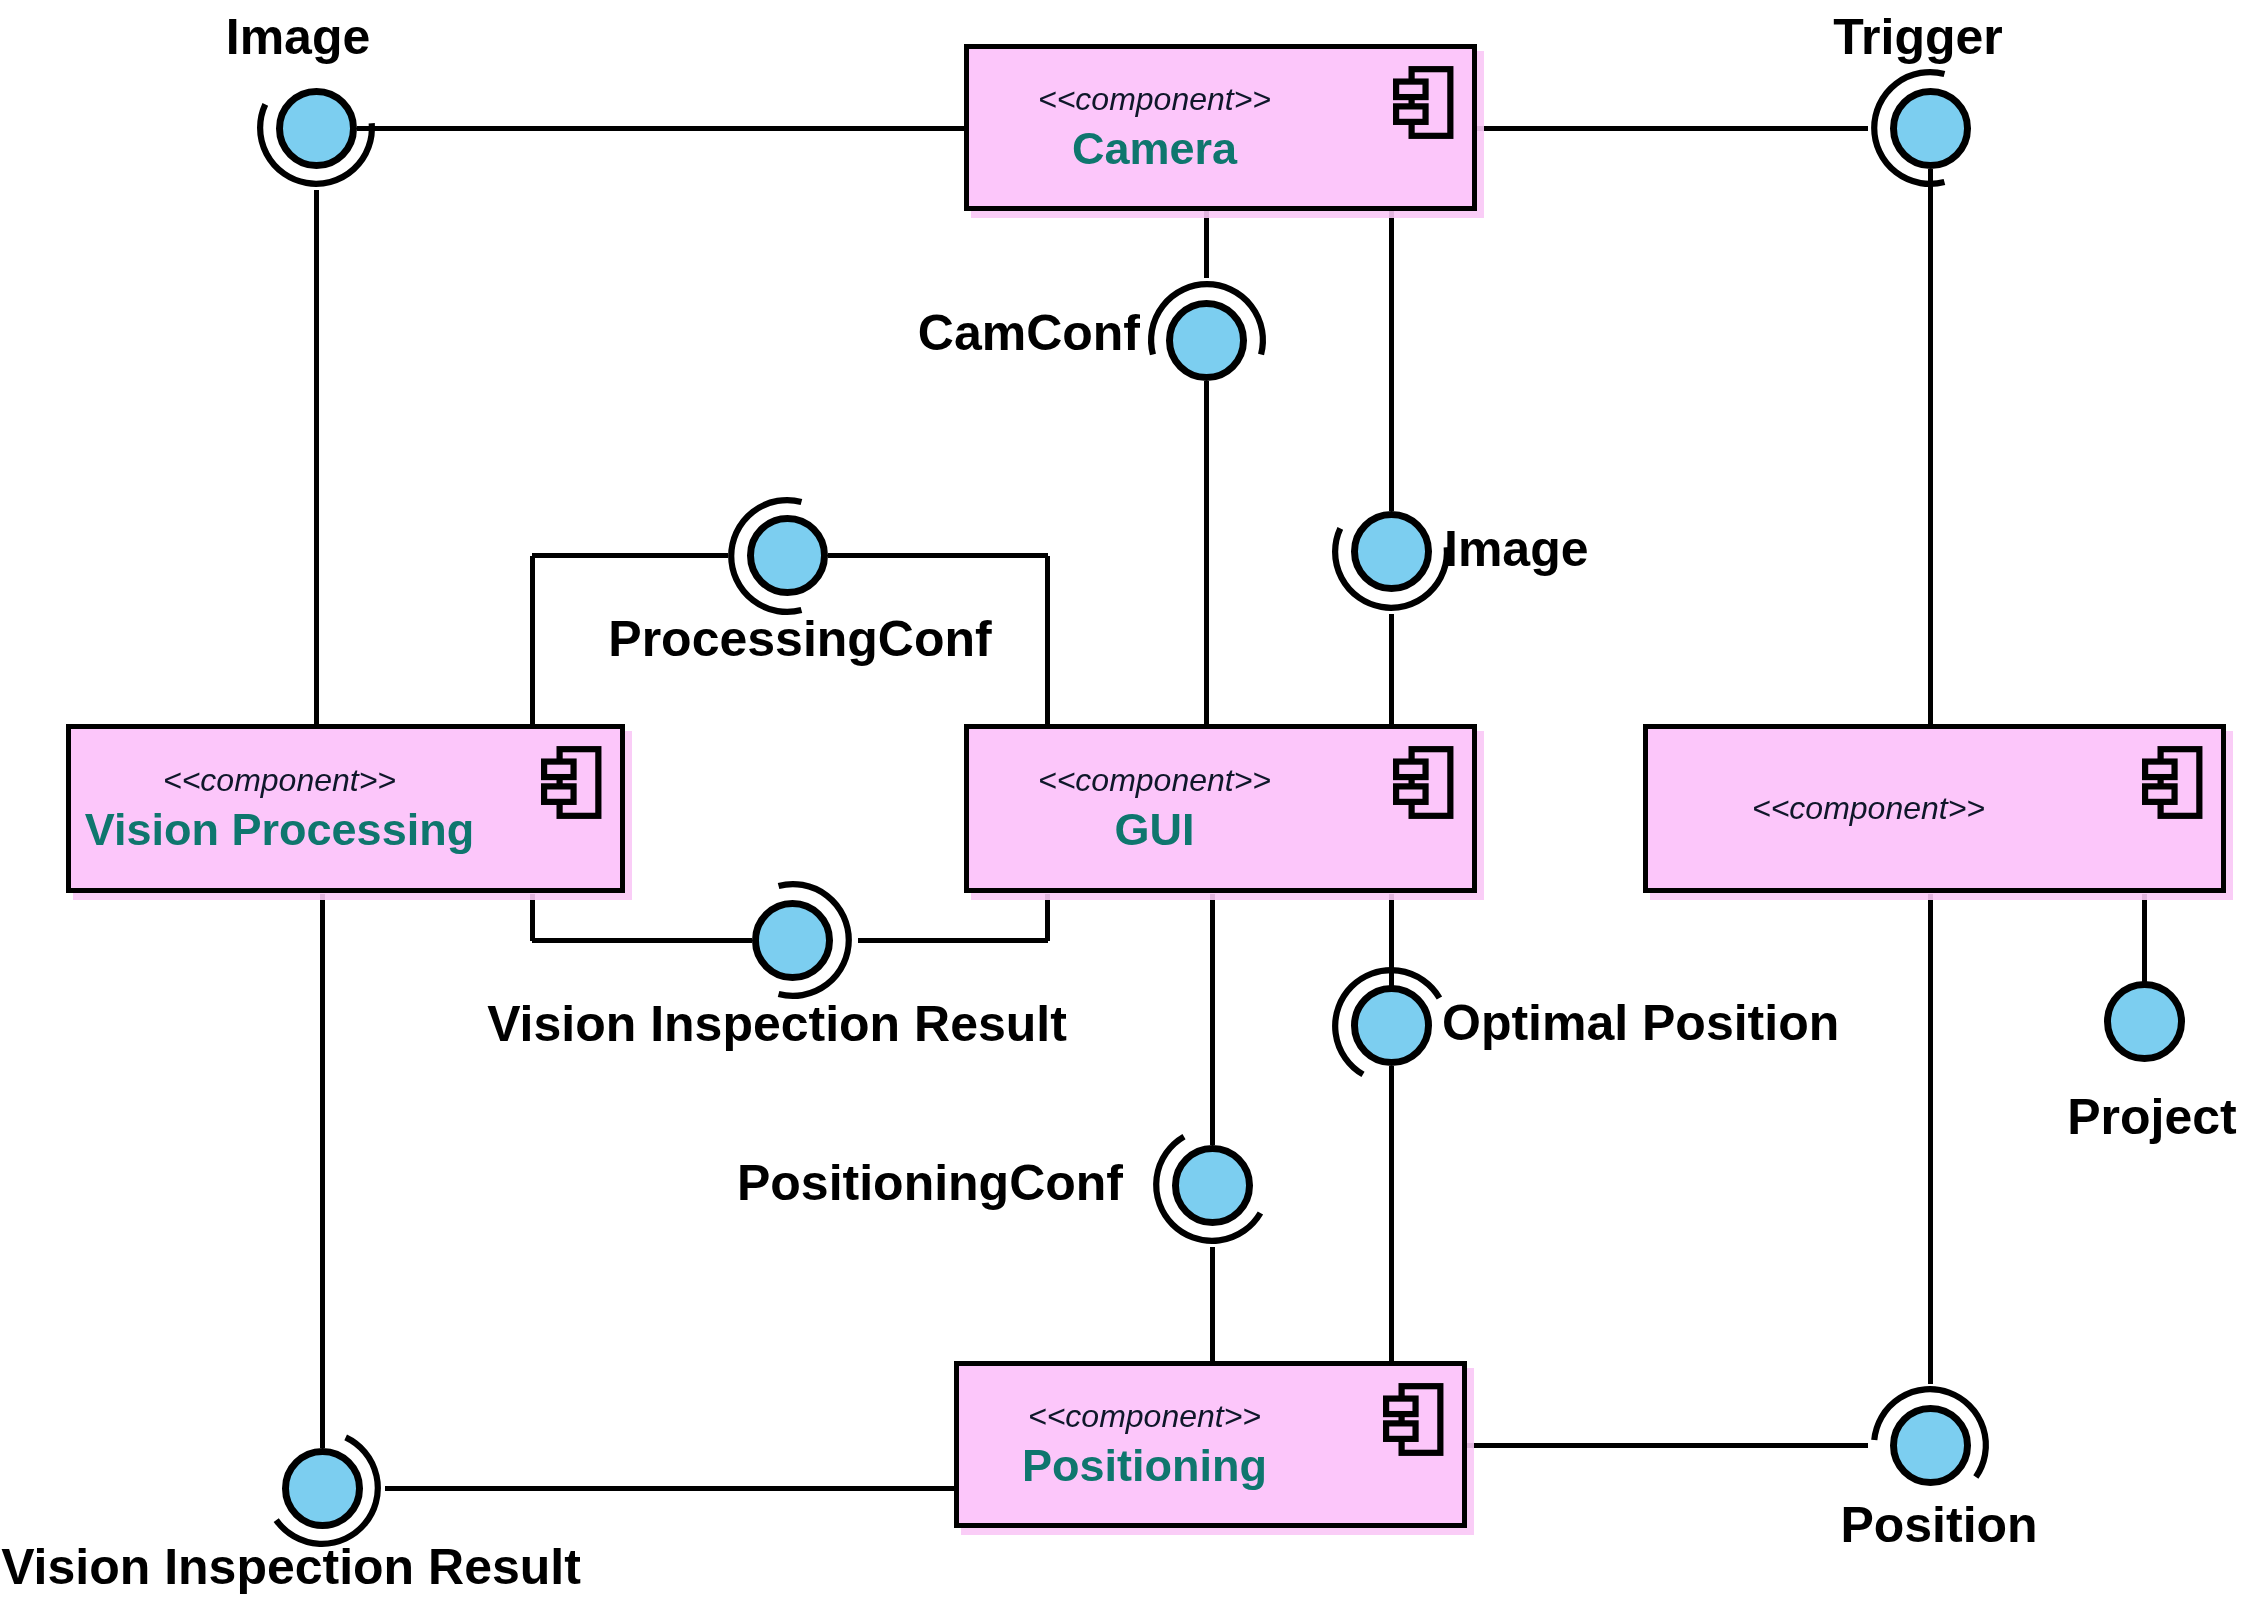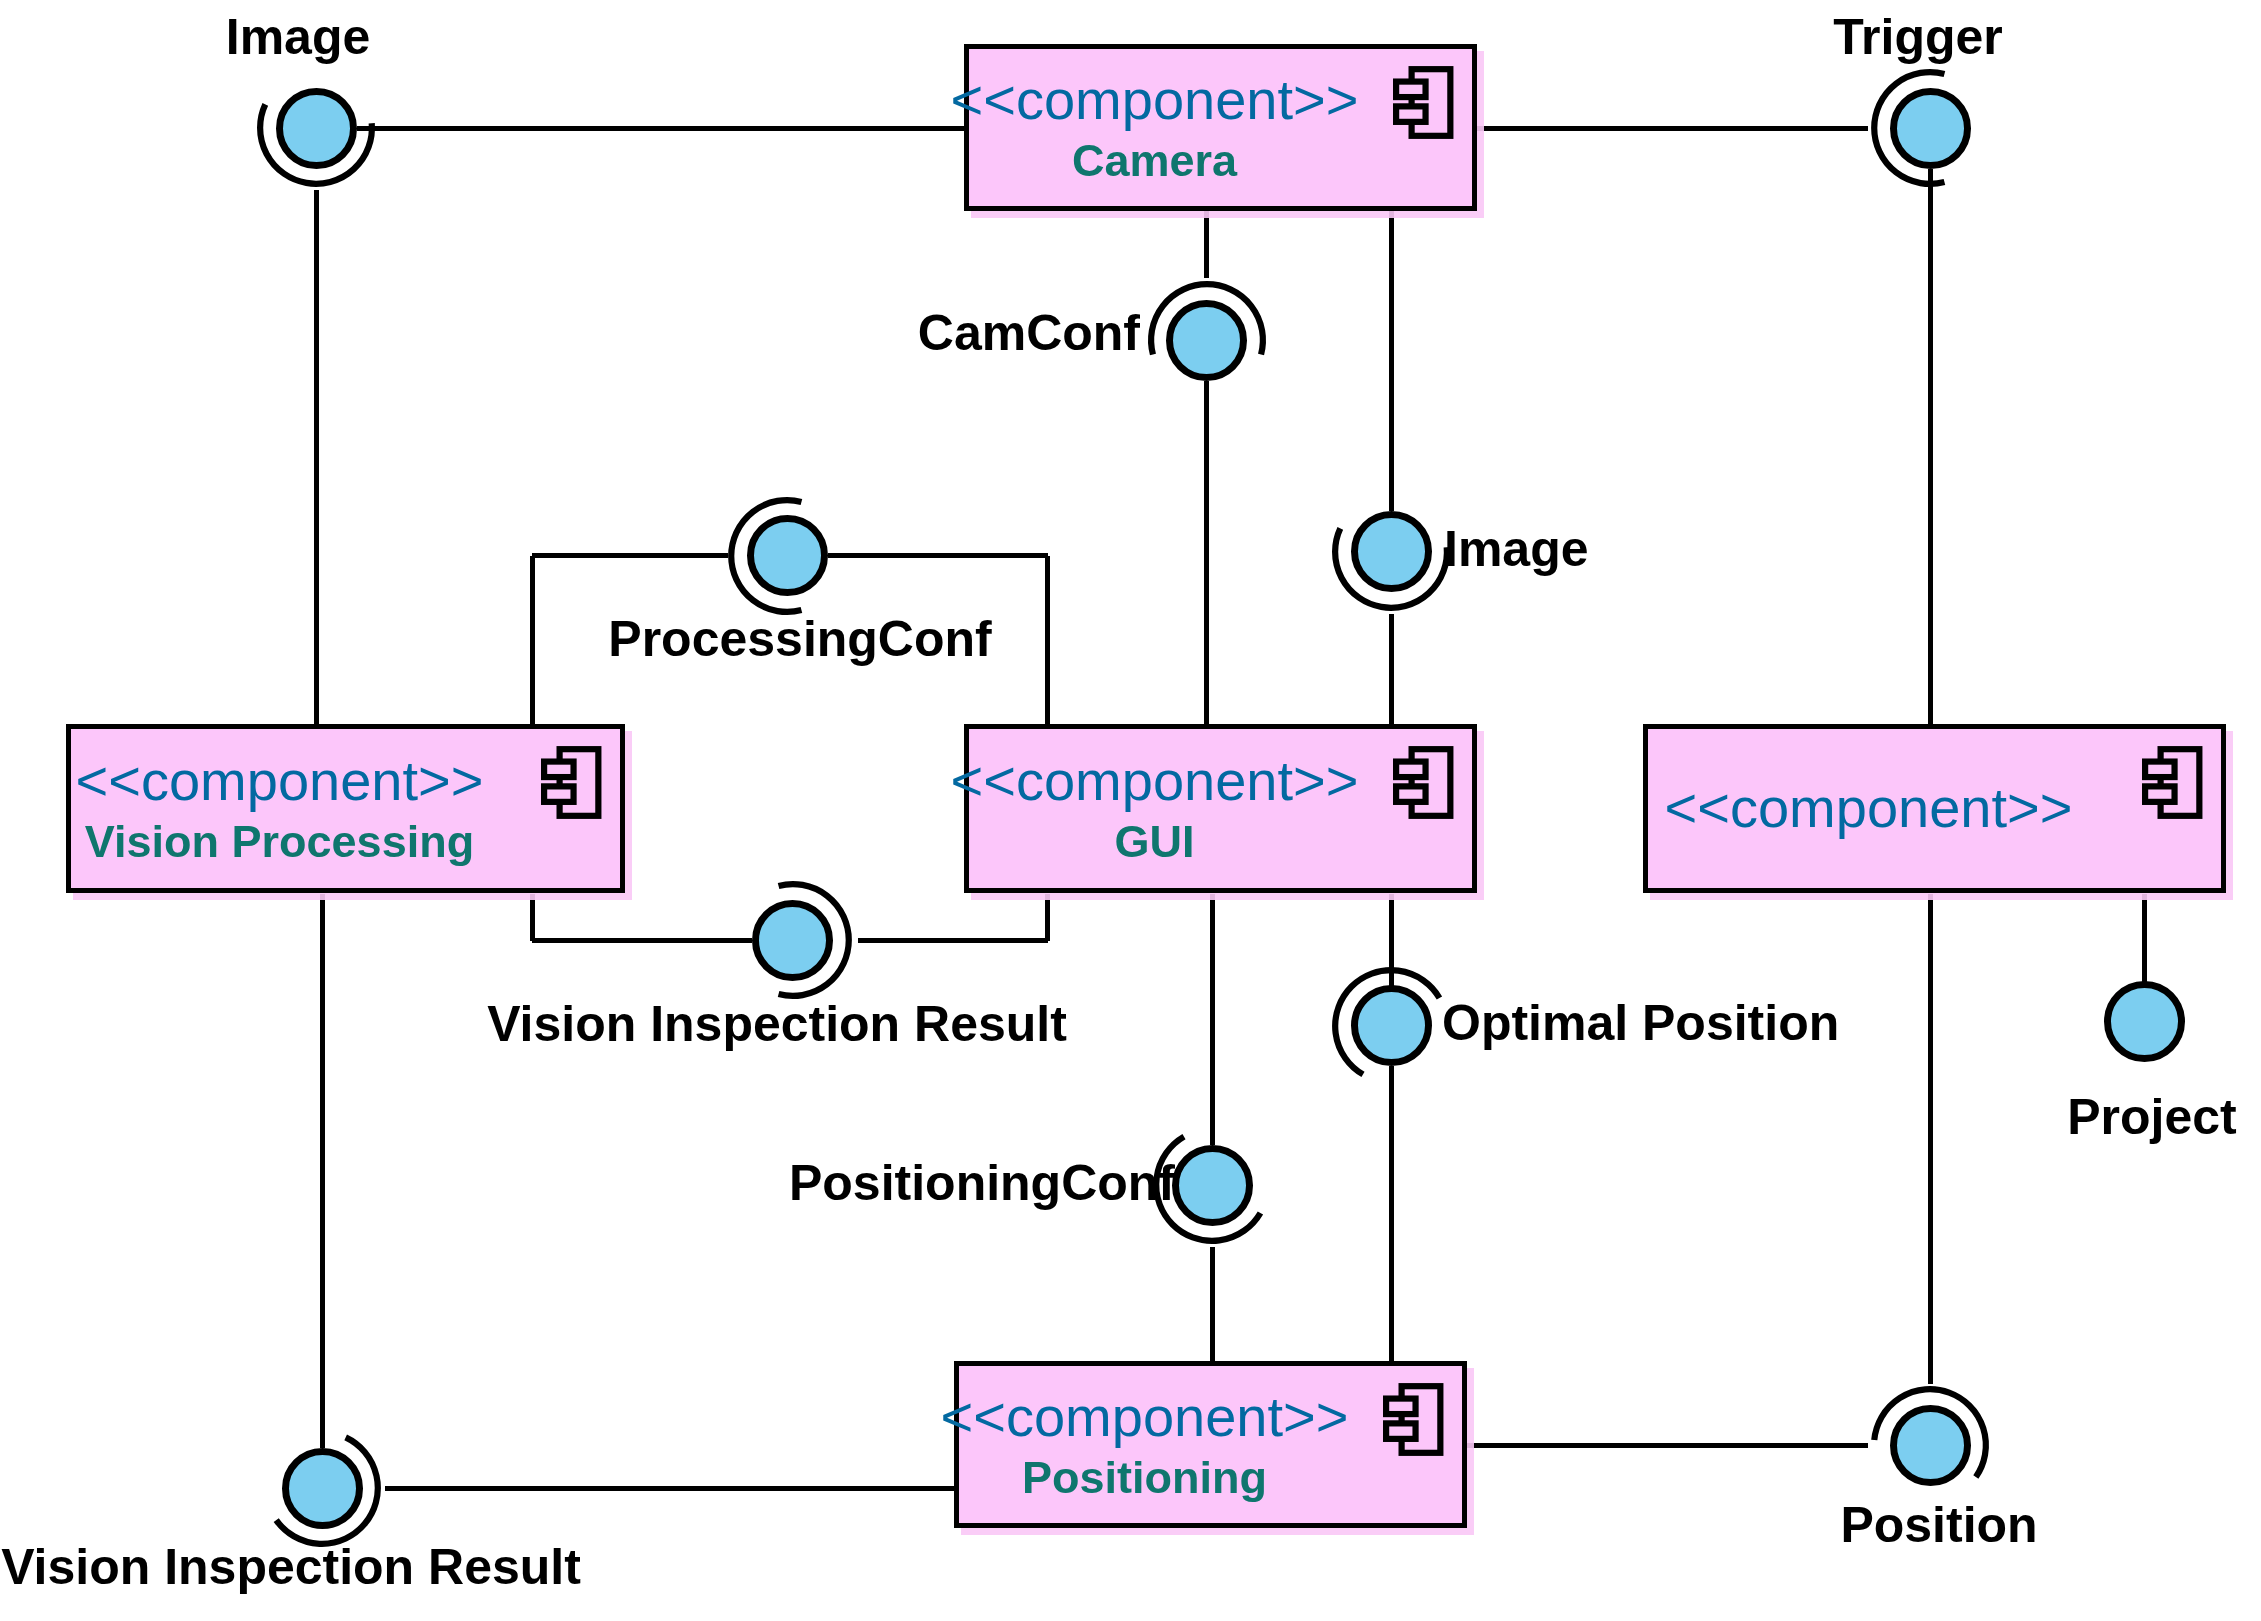--- a/index.html
+++ b/index.html
@@ -7,21 +7,21 @@
   #canvas{position:absolute;left:0;top:0;width:2261px;height:1622px;background:#ffffff;}
 
   .line{position:absolute;background:#000;z-index:1;}
   .line.h{height:4.7px;}
   .line.v{width:4.7px;}
 
   .component{position:absolute;background:#FCC6FA;border:5.4px solid #000;z-index:2;
              box-shadow:7px 7px 0 rgba(250,200,246,0.9);box-sizing:border-box;}
   .c-text{position:absolute;left:0;top:0;right:132px;bottom:0;display:flex;flex-direction:column;
           justify-content:center;align-items:center;gap:7.8px;}
-  .stereo{font-size:56px;font-weight:400;color:#0369a1;line-height:1.05;white-space:nowrap;}
+  .stereo{font-size:32px;font-weight:400;color:#0f172a;line-height:1.05;white-space:nowrap;font-style:italic;}
   .cname{font-size:45px;font-weight:700;color:#0f766e;line-height:1.05;white-space:nowrap;}
   .c-icon{position:absolute;right:17px;top:15.5px;}
 
   .ball{position:absolute;width:67px;height:67px;border:7px solid #000;border-radius:50%;
         background:#7CCEF0;z-index:3;box-sizing:content-box;}
   .socket{position:absolute;z-index:2;overflow:visible;}
 
   .iface-label{position:absolute;font-size:50px;font-weight:700;color:#000;white-space:nowrap;z-index:4;}
   .lbl-c{transform:translate(-50%,-50%);}
   .lbl-l{transform:translate(0,-50%);}
@@ -157,21 +157,21 @@
   <svg class="socket" width="132" height="132" style="left:1325px;top:960px;transform:rotate(45deg);" viewBox="-85 -85 170 170">
     <path d="M 18.6 69.6 A 72 72 0 1 1 18.6 -69.6" fill="none" stroke="#000" stroke-width="8"></path>
   </svg>
   <div class="ball" style="left:1351px;top:985px;"></div>
   <div class="iface-label lbl-l" style="left:1442px;top:1023px;">Optimal Position</div>
 
   <svg class="socket" width="132" height="132" style="left:1146px;top:1119px;transform:rotate(-45deg);" viewBox="-85 -85 170 170">
     <path d="M 18.6 69.6 A 72 72 0 1 1 18.6 -69.6" fill="none" stroke="#000" stroke-width="8"></path>
   </svg>
   <div class="ball" style="left:1172px;top:1145px;"></div>
-  <div class="iface-label lbl-r" style="left:1175px;top:1183px;">PositioningConf</div>
+  <div class="iface-label lbl-r" style="left:1123px;top:1183px;">PositioningConf</div>
 
   <svg class="socket" width="132" height="132" style="left:1864px;top:1379px;transform:rotate(110deg);" viewBox="-85 -85 170 170">
     <path d="M 18.6 69.6 A 72 72 0 1 1 18.6 -69.6" fill="none" stroke="#000" stroke-width="8"></path>
   </svg>
   <div class="ball" style="left:1890px;top:1405px;"></div>
   <div class="iface-label lbl-c" style="left:1939px;top:1525px;">Position</div>
 
   <div class="ball" style="left:2104px;top:981px;"></div>
   <div class="iface-label lbl-c" style="left:2152px;top:1117px;">Project</div>
 

